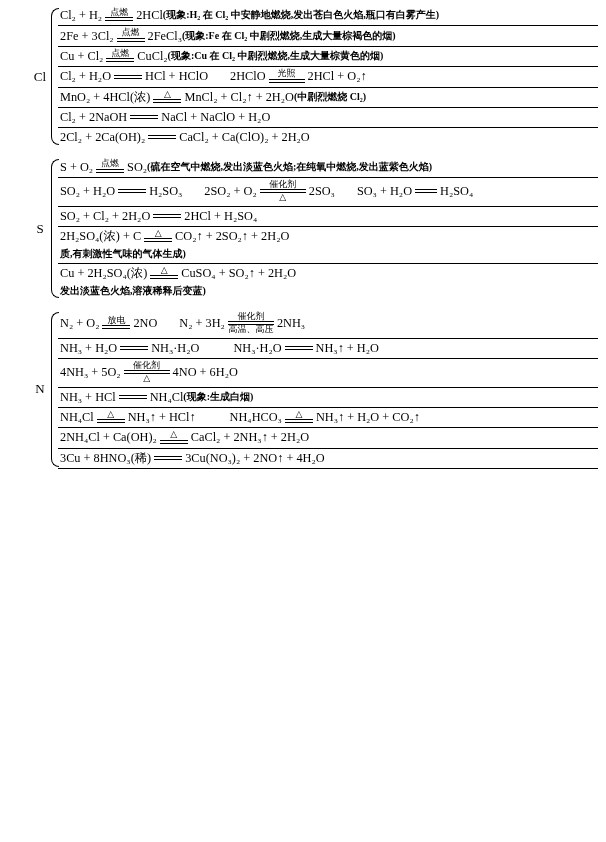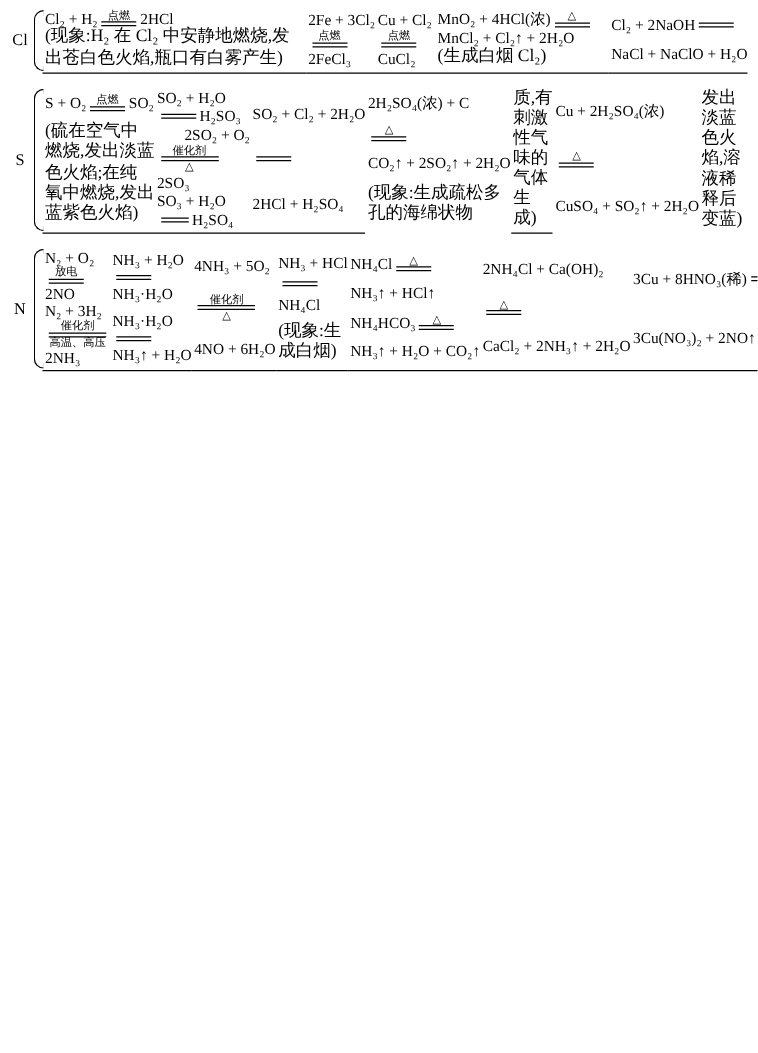--- a/index.html
+++ b/index.html
@@ -11,30 +11,31 @@
     position:relative;
     overflow:hidden;
   }
   .page{position:relative;width:606px;height:842px;box-sizing:border-box;padding:6px 8px;}
 
   
   .group{display:flex;align-items:stretch;margin-bottom:4px;position:relative;}
   .grp-label{
     width:16px;flex:0 0 16px;display:flex;align-items:center;justify-content:center;
     font-size:13px;
+    margin-left:24px;
   }
   .grp-brace{
     width:10px;flex:0 0 10px;position:relative;
   }
   .grp-brace:before{
     content:"";position:absolute;left:3px;top:2px;bottom:2px;width:7px;
     border:1.1px solid #000;border-right:none;
     border-top-left-radius:9px;border-bottom-left-radius:9px;
   }
-  .grp-rows{flex:1;display:flex;flex-direction:row;justify-content:space-between;}
+  .grp-rows{flex:1;display:flex;flex-direction:column;justify-content:space-between;}
 
   .row{
     display:flex;align-items:center;flex-wrap:wrap;
     padding:2px 0 3px 2px;
     line-height:1.15;
     font-size:12.3px;
   }
   .row.bord{border-bottom:1px solid #000;}
   .row .gap{display:inline-block;width:22px;}
   .row .gap-l{display:inline-block;width:34px;}
@@ -64,21 +65,21 @@
   .arrow.w20 .bar{width:22px;}
   .arrow.w26 .bar{width:28px;}
   .arrow.w34 .bar{width:36px;}
   .arrow.w44 .bar{width:46px;}
 
   
   .rev .bar:before{top:1px;}
   .rev .bar:after{top:4px;}
 
   .delta{font-size:9px;}
-  .note{font-size:14px;}
+  .note{font-size:10px;font-weight:bold;}
 
   .block-sep{height:6px;}
 </style>
 </head>
 <body>
 
 <div class="page">
 
   <div class="group">
     <div class="grp-label">Cl</div>
@@ -95,50 +96,73 @@
         <span class="note">(现象:H₂ 在 Cl₂ 中安静地燃烧,发出苍白色火焰,瓶口有白雾产生)</span>
       </div>
 
       <div class="row bord">
         <span class="eq">2Fe + 3Cl₂ </span>
         <span class="arrow w26">
           <span class="cond">点燃</span>
           <span class="bar"></span>
         </span>
         <span class="eq">2FeCl₃</span>
+        <span class="note">(现象:Fe 在 Cl₂ 中剧烈燃烧,生成大量棕褐色的烟)</span>
       </div>
 
       <div class="row bord">
         <span class="eq">Cu + Cl₂ </span>
         <span class="arrow w26">
           <span class="cond">点燃</span>
           <span class="bar"></span>
         </span>
         <span class="eq">CuCl₂</span>
-      </div>
-
+        <span class="note">(现象:Cu 在 Cl₂ 中剧烈燃烧,生成大量棕黄色的烟)</span>
+      </div>
+
+      <div class="row bord">
+        <span class="eq">Cl₂ + H₂O </span>
+        <span class="arrow w26 rev">
+          <span class="bar"></span>
+        </span>
+        <span class="eq">HCl + HClO</span>
+        <span class="gap"></span>
+        <span class="eq">2HClO </span>
+        <span class="arrow w34">
+          <span class="cond">光照</span>
+          <span class="bar"></span>
+        </span>
+        <span class="eq">2HCl + O₂↑</span>
+      </div>
 
       <div class="row bord">
         <span class="eq">MnO₂ + 4HCl(浓)</span>
         <span class="arrow w26">
           <span class="cond delta">△</span>
           <span class="bar"></span>
         </span>
         <span class="eq">MnCl₂ + Cl₂↑ + 2H₂O</span>
-        <span class="note">(生成白烟 Cl₂)</span>
+        <span class="note">(中剧烈燃烧 Cl₂)</span>
       </div>
 
       <div class="row bord">
         <span class="eq">Cl₂ + 2NaOH </span>
         <span class="arrow w26">
           <span class="bar"></span>
         </span>
         <span class="eq">NaCl + NaClO + H₂O</span>
       </div>
 
+      <div class="row">
+        <span class="eq">2Cl₂ + 2Ca(OH)₂ </span>
+        <span class="arrow w26">
+          <span class="bar"></span>
+        </span>
+        <span class="eq">CaCl₂ + Ca(ClO)₂ + 2H₂O</span>
+      </div>
 
     </div>
   </div>
 
   <div class="block-sep"></div>
 
   <div class="group">
     <div class="grp-label">S</div>
     <div class="grp-brace"></div>
     <div class="grp-rows">
@@ -184,21 +208,20 @@
       </div>
 
 
       <div class="row">
         <span class="eq">2H₂SO₄(浓) + C </span>
         <span class="arrow w26">
           <span class="cond delta">△</span>
           <span class="bar"></span>
         </span>
         <span class="eq">CO₂↑ + 2SO₂↑ + 2H₂O</span>
-        <span class="note">(现象:生成疏松多孔的海绵状物</span>
       </div>
       <div class="row bord">
         <span class="note">质,有刺激性气味的气体生成)</span>
       </div>
 
       <div class="row">
         <span class="eq">Cu + 2H₂SO₄(浓)</span>
         <span class="arrow w26">
           <span class="cond delta">△</span>
           <span class="bar"></span>

